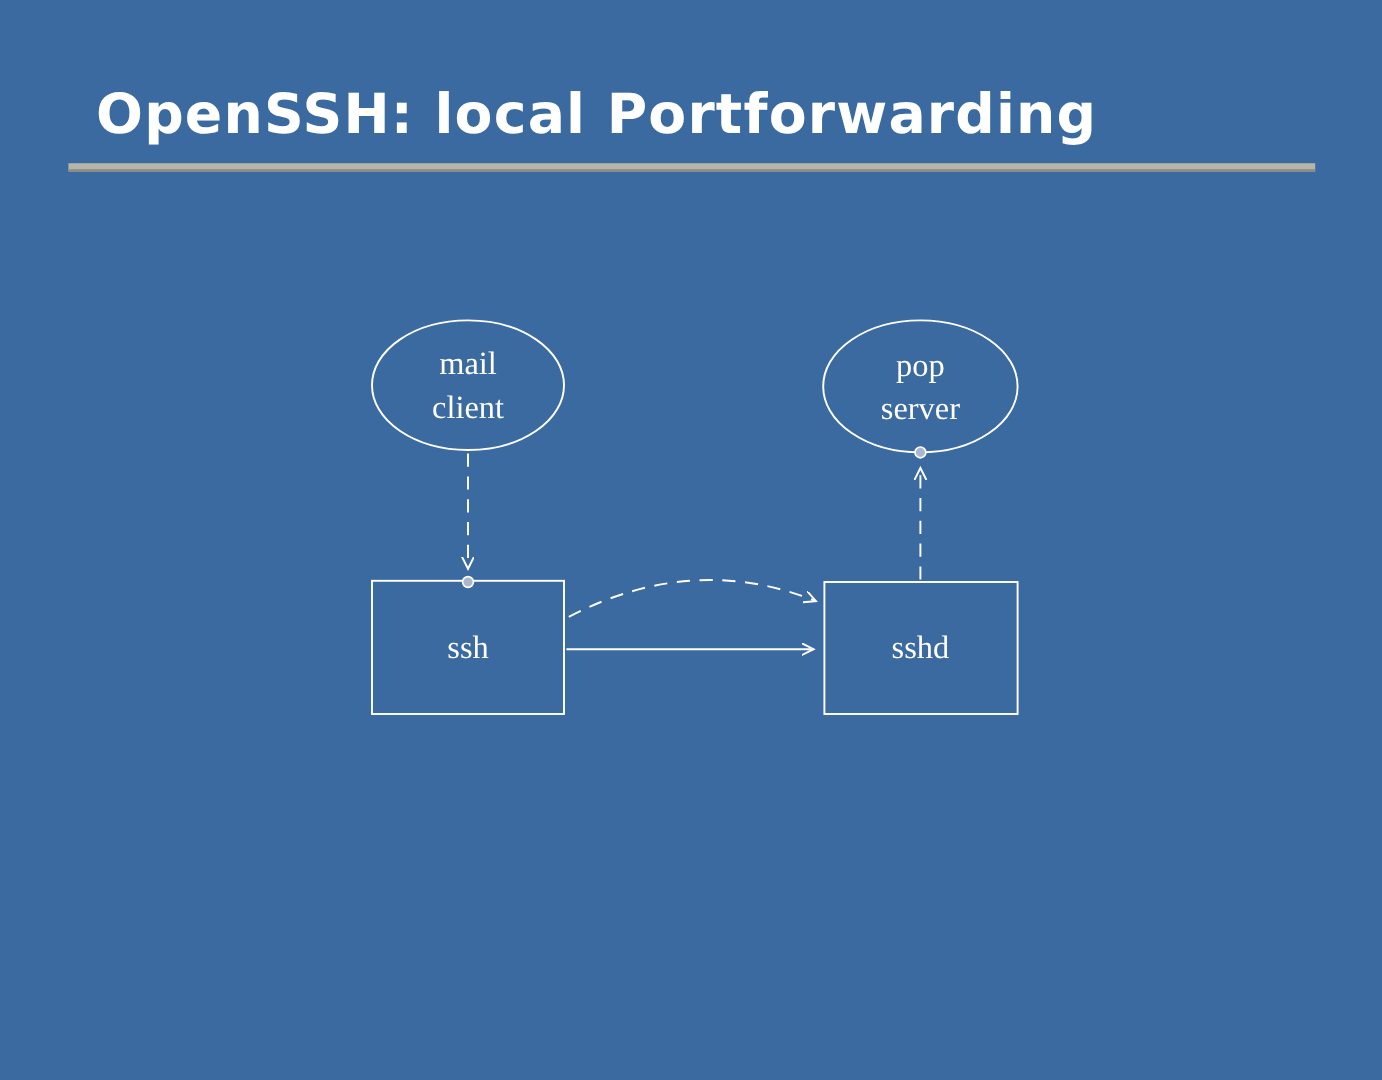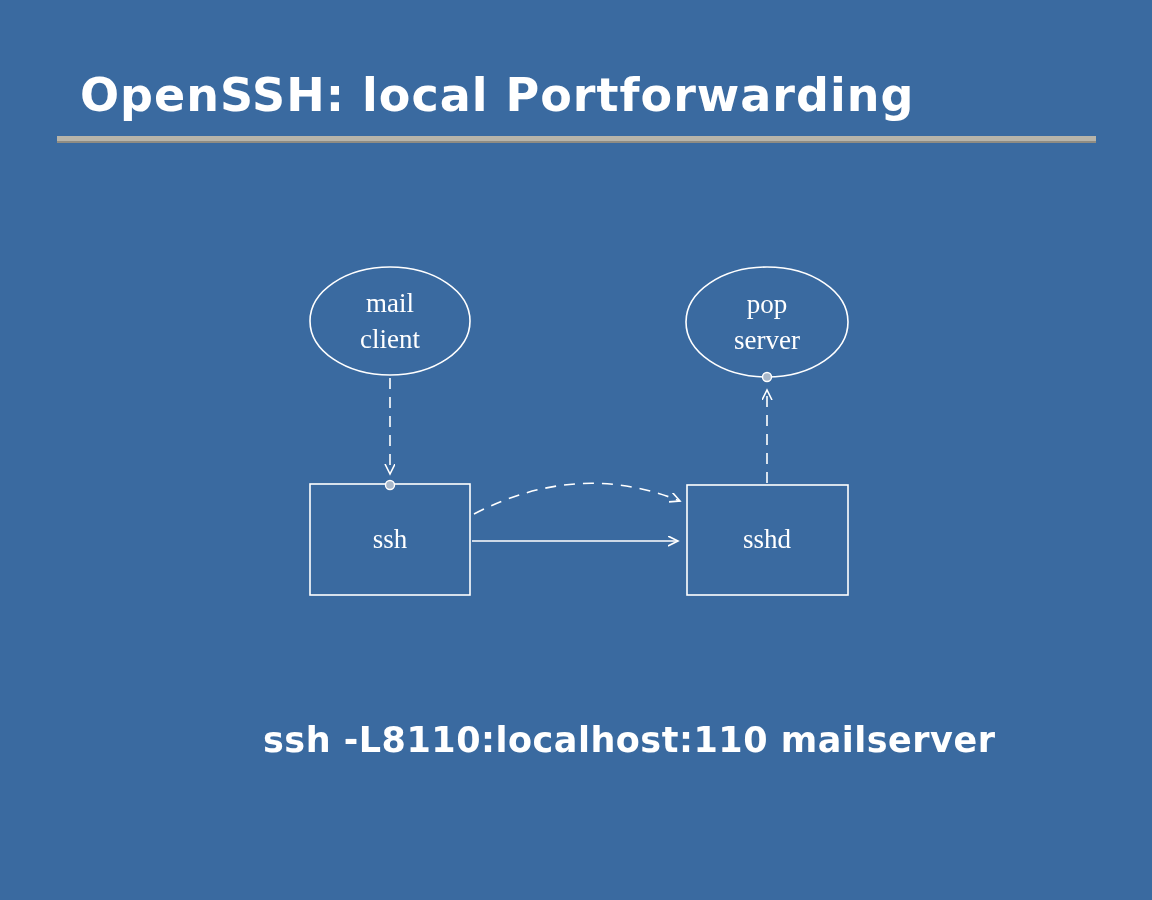--- a/index.html
+++ b/index.html
@@ -107,15 +107,14 @@
     <circle class="port-dot" cx="390" cy="485" r="4.5"></circle>
 
     <line class="arrow dashed" x1="767" y1="483" x2="767" y2="390" marker-end="url(#arrowhead)"></line>
     <circle class="port-dot" cx="767" cy="377" r="4.5"></circle>
 
     <path class="arrow dashed" d="M 474 514 Q 578 460 680 501" marker-end="url(#arrowhead)"></path>
 
     <line class="arrow" x1="472" y1="541" x2="678" y2="541" marker-end="url(#arrowhead)"></line>
   </svg>
 
-  <div class="command-text">ssh -L8110:localhost:110 mailserver</div>
 
 </div>
 
 </body></html>

